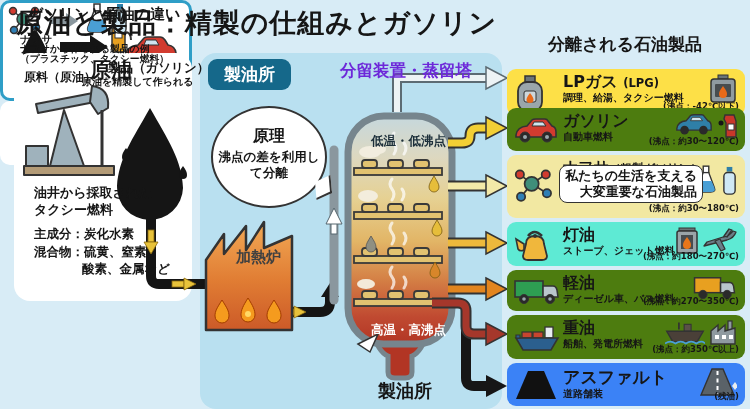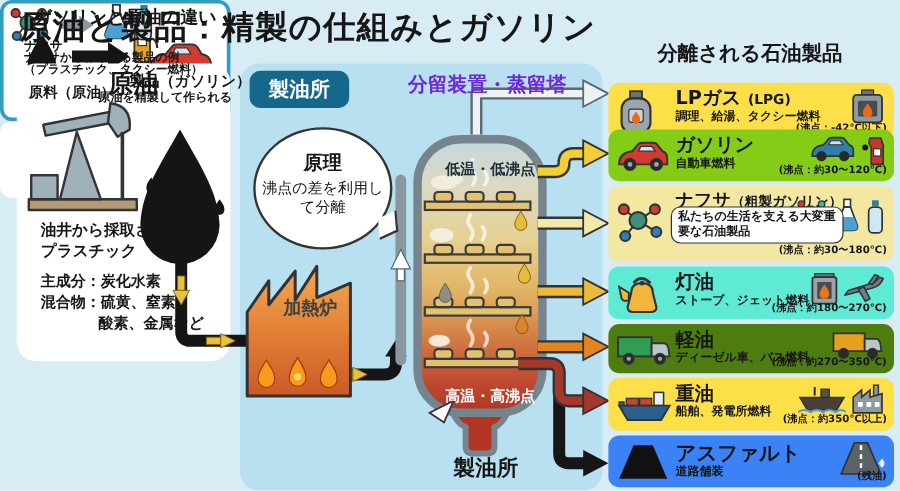--- a/index.html
+++ b/index.html
@@ -13,32 +13,32 @@
   #diffBox{left:8px;top:307px;width:186px;height:95px;background:#fff;border:3px solid #2f9ec7;border-radius:10px;z-index:2;}
   #title{left:16px;top:5px;font-size:27px;font-weight:800;letter-spacing:1px;z-index:6;}
   .lbl{z-index:6;line-height:1.2;padding-left:12px;}
   #badge{left:208px;top:59px;background:#15688a;color:#fff;font-size:17px;font-weight:800;
          padding:4px 16px;border-radius:9px;z-index:6;}
   #bubble{left:211px;top:106px;width:112px;height:98px;background:#fff;border:2.5px solid #333;
           border-radius:50%;z-index:5;text-align:center;}
   #bubble::after{content:'';position:absolute;right:-7px;bottom:10px;width:15px;height:15px;background:#fff;
           border-right:2.5px solid #333;border-bottom:2.5px solid #333;transform:rotate(-25deg) skew(-20deg);}
   #bubbleTitle{display:block;margin-top:18px;font-size:16px;font-weight:800;}
-  #bubbleText{display:block;margin:2px 4px 0;font-size:12.5px;font-weight:400;line-height:1.25;}
+  #bubbleText{display:block;margin:2px 4px 0;font-size:12.5px;font-weight:700;line-height:1.25;}
   #overlay{position:absolute;left:0;top:0;z-index:3;pointer-events:none;}
   #naphBox{left:204px;top:341px;width:168px;height:64px;background:#fff;border-radius:10px;z-index:4;}
   .card{position:absolute;left:507px;width:238px;border-radius:9px;z-index:4;}
   .pname{position:absolute;left:56px;top:3px;font-size:16px;font-weight:800;white-space:nowrap;}
   .psuf{font-size:11.5px;font-weight:800;}
   .puse{position:absolute;left:56px;top:23px;font-size:10px;font-weight:700;line-height:1.25;}
   .pbp{position:absolute;right:6px;bottom:3px;font-size:8.5px;font-weight:700;}
   .pic{position:absolute;left:7px;top:6px;}
   .ric{position:absolute;right:8px;top:5px;display:flex;gap:4px;align-items:flex-start;}
   #naphNote{position:absolute;left:52px;bottom:15px;width:132px;background:#fff;border:1.8px solid #333;
-            border-radius:8px;padding:2px 5px;font-size:10px;font-weight:800;text-align:left;line-height:1.25;}
+            border-radius:8px;padding:2px 5px;font-size:13px;font-weight:800;text-align:right;line-height:1.25;}
   #prodHeader{left:505px;top:33px;width:240px;text-align:center;font-size:17px;font-weight:800;z-index:6;}
 </style>
 </head>
 <body>
 
 <div class="stage">
 
   <div id="title" class="abs">原油と製品：精製の仕組みとガソリン</div>
 
   <div id="crudePanel" class="panel"></div>
@@ -189,21 +189,21 @@
       <path d="M432,303 H458 Q466,303 466,311 V326 Q466,334 474,334 H488" fill="none" stroke="#333" stroke-width="11" stroke-linejoin="round"></path>
       <path d="M432,303 H458 Q466,303 466,311 V326 Q466,334 474,334 H488" fill="none" stroke="#a5372b" stroke-width="7" stroke-linejoin="round"></path>
       <polygon points="486,323 507,334 486,345" fill="#a5372b" stroke="#333" stroke-width="1.5"></polygon>
     </g>
 
     <polygon points="358,344 378,334 370,352" fill="#fff" stroke="#333" stroke-width="1.5"></polygon>
   </svg>
 
   <div class="abs lbl b8" style="left:78px;top:58px;font-size:21px;">原油</div>
   <div class="abs lbl b8" style="left:22px;top:185px;font-size:13px;">油井から採取された</div>
-  <div class="abs lbl b8" style="left:22px;top:202px;font-size:13px;">プラスチック</div>
+  <div class="abs lbl b8" style="left:22px;top:202px;font-size:13px;">タクシー燃料</div>
   <div class="abs lbl b8" style="left:22px;top:226px;font-size:12.5px;">主成分：炭化水素</div>
   <div class="abs lbl b8" style="left:22px;top:244px;font-size:12.5px;">混合物：硫黄、窒素、</div>
   <div class="abs lbl b8" style="left:70px;top:261px;font-size:12.5px;">酸素、金属など</div>
 
   <div id="diffBox">
     <div class="abs lbl b8" style="left:16px;top:5px;font-size:15px;">ガソリンと原油の違い</div>
     <svg class="abs" style="left:20px;top:26px;" width="30" height="42" viewBox="0 0 30 42">
       <path d="M15,2 C8,14 3,22 3,29 a12,12 0 0 0 24,0 C27,22 22,14 15,2 Z" fill="#151515"></path>
     </svg>
     <svg class="abs" style="left:58px;top:34px;" width="52" height="26" viewBox="0 0 52 26">
@@ -282,21 +282,21 @@
         <svg width="28" height="30" viewBox="0 0 28 30">
       <rect x="9" y="1" width="10" height="4" fill="#6a7478" stroke="#333"></rect>
       <rect x="2" y="5" width="24" height="23" rx="3" fill="#8f9aa0" stroke="#333" stroke-width="1.5"></rect>
       <rect x="6" y="10" width="16" height="13" rx="1" fill="#474c4f"></rect>
       <path d="M14,12 c-3,4 -4,6 -4,8 a4,4 0 0 0 8,0 c0,-2 -1,-4 -4,-8 Z" fill="#e86a1a"></path>
     </svg>
       </div>
     <div class="pbp">(沸点：-42℃以下)</div>
   </div>
 
-  <div class="card" style="top:108px;height:43px;background:#84cc16;">
+  <div class="card" style="top:108px;height:43px;background:#4d7c0f;">
     <svg class="pic" style="top:9px;" width="44" height="28" viewBox="0 0 44 28">
       <path d="M2,18 Q3,10 13,9 L18,3 Q19,2 22,2 L31,2 Q33,2 34,4 L38,9 Q42,10 42,15 L42,20 H2 Z" fill="#d23b2f" stroke="#333" stroke-width="1.6"></path>
       <path d="M20,5 h9 l3,4 h-14 Z" fill="#cfe4ee" stroke="#333" stroke-width="1"></path>
       <circle cx="11" cy="20" r="5" fill="#2a2a2a" stroke="#333"></circle>
         <circle cx="11" cy="20" r="2" fill="#9aa7ad"></circle>
       <circle cx="33" cy="20" r="5" fill="#2a2a2a" stroke="#333"></circle>
         <circle cx="33" cy="20" r="2" fill="#9aa7ad"></circle>
     </svg>
     <div class="pname"><span>ガソリン</span></div>
     <div class="puse">自動車燃料</div>
@@ -402,21 +402,21 @@
         <svg width="44" height="26" viewBox="0 0 46 28">
       <rect x="1" y="3" width="28" height="16" fill="#e8a020" stroke="#333" stroke-width="1.6"></rect>
       <path d="M29,8 H39 Q42,8 43,12 L44,19 H29 Z" fill="#b9c6cc" stroke="#333" stroke-width="1.6"></path>
       <circle cx="10" cy="21" r="4.5" fill="#2a2a2a" stroke="#333"></circle>
           <circle cx="36" cy="21" r="4.5" fill="#2a2a2a" stroke="#333"></circle>
     </svg>
       </div>
     <div class="pbp">(沸点：約270〜350℃)</div>
   </div>
 
-  <div class="card" style="top:315px;height:44px;background:#fde047;">
+  <div class="card" style="top:315px;height:44px;background:#4d7c0f;">
     <svg class="pic" style="top:10px;" width="46" height="28" viewBox="0 0 46 28">
       <rect x="31" y="2" width="8" height="11" fill="#e8eef2" stroke="#333" stroke-width="1.3"></rect>
       <rect x="8" y="7" width="10" height="6" fill="#c8452f" stroke="#333" stroke-width="1.2"></rect>
       <rect x="19" y="7" width="10" height="6" fill="#c8452f" stroke="#333" stroke-width="1.2"></rect>
       <path d="M2,13 H44 L37,25 H9 Z" fill="#2b5f8e" stroke="#333" stroke-width="1.6"></path>
       <polygon points="2,10 6,10 6,13 2,13" fill="#2b5f8e" stroke="#333" stroke-width="1.2"></polygon>
     </svg>
     <div class="pname"><span>重油</span></div>
     <div class="puse">船舶、発電所燃料</div>
     <div class="ric">

